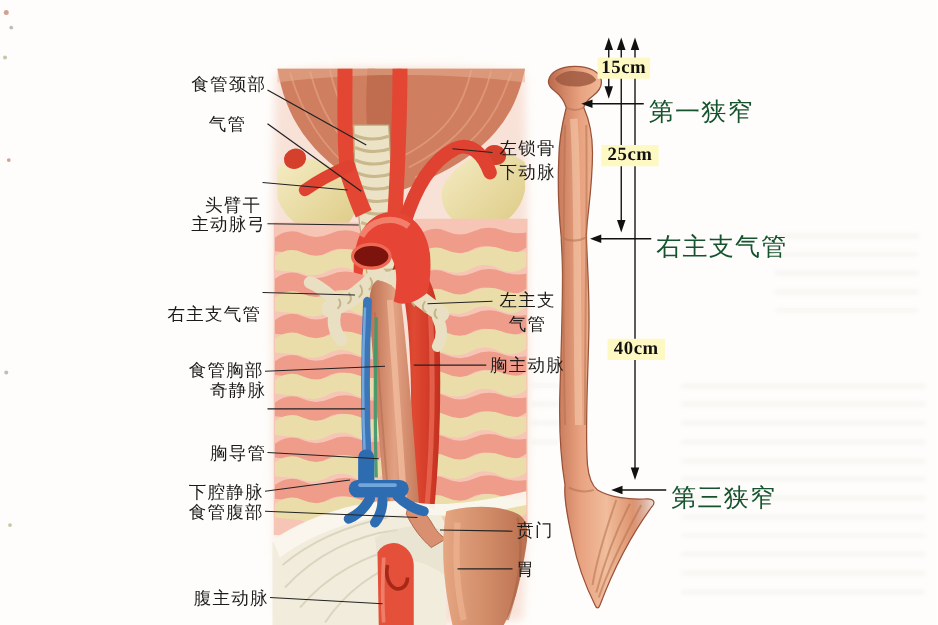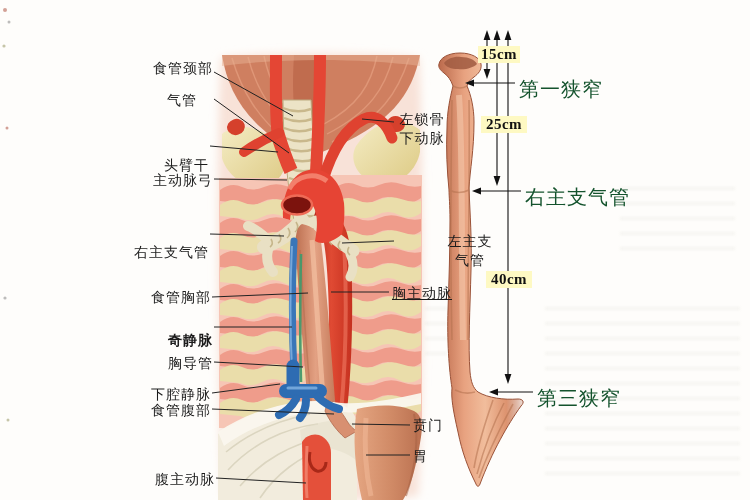--- a/index.html
+++ b/index.html
@@ -295,29 +295,29 @@
 <div class="bleed" style="left:545px;top:300px;width:195px;height:175px;"></div>
 <div class="bleed" style="left:620px;top:180px;width:115px;height:70px;"></div>
 <div class="bleed" style="left:425px;top:295px;width:22px;height:60px;"></div>
 
 <div class="lbl left" style="right:537px;top:60px;">食管颈部</div>
 <div class="lbl left" style="right:553px;top:92px;">气管</div>
 <div class="lbl left" style="right:541px;top:139px;margin-top:18px;">头臂干</div>
 <div class="lbl left" style="right:537px;top:172px;">主动脉弓</div>
 <div class="lbl left" style="right:541px;top:227px;margin-top:17px;">右主支气管</div>
 <div class="lbl left" style="right:539px;top:289px;">食管胸部</div>
-<div class="lbl left" style="right:537px;top:332px;font-weight:bold;">奇静脉</div>
+<div class="lbl left" style="right:537px;top:305px;">奇静脉</div>
 <div class="lbl left" style="right:537px;top:355px;">胸导管</div>
 <div class="lbl left" style="right:539px;top:386px;">下腔静脉</div>
 <div class="lbl left" style="right:539px;top:402px;">食管腹部</div>
 <div class="lbl left" style="right:535px;top:471px;">腹主动脉</div>
 
 <div class="lbl wrap" style="left:397px;top:111px;width:50px;">左锁骨下动脉</div>
-<div class="lbl wrap" style="left:397px;top:233px;width:50px;margin-left:48px;">左主支气管</div>
-<div class="lbl" style="left:392px;top:285px;text-decoration:underline;">胸主动脉</div>
+<div class="lbl wrap" style="left:397px;top:233px;width:50px;">左主支气管</div>
+<div class="lbl" style="left:392px;top:285px;">胸主动脉</div>
 <div class="lbl" style="left:413px;top:417px;">贲门</div>
 <div class="lbl" style="left:413px;top:448px;">胃</div>
 
 <div class="cm" style="left:478px;top:46px;width:40px;">15cm</div>
 <div class="cm" style="left:481px;top:116px;width:44px;">25cm</div>
 <div class="cm" style="left:486px;top:271px;width:44px;">40cm</div>
 <div class="nar" style="left:519px;top:76px;">第一狭窄</div>
 <div class="nar" style="left:525px;top:184px;">右主支气管</div>
 <div class="nar" style="left:537px;top:385px;">第三狭窄</div>
 

